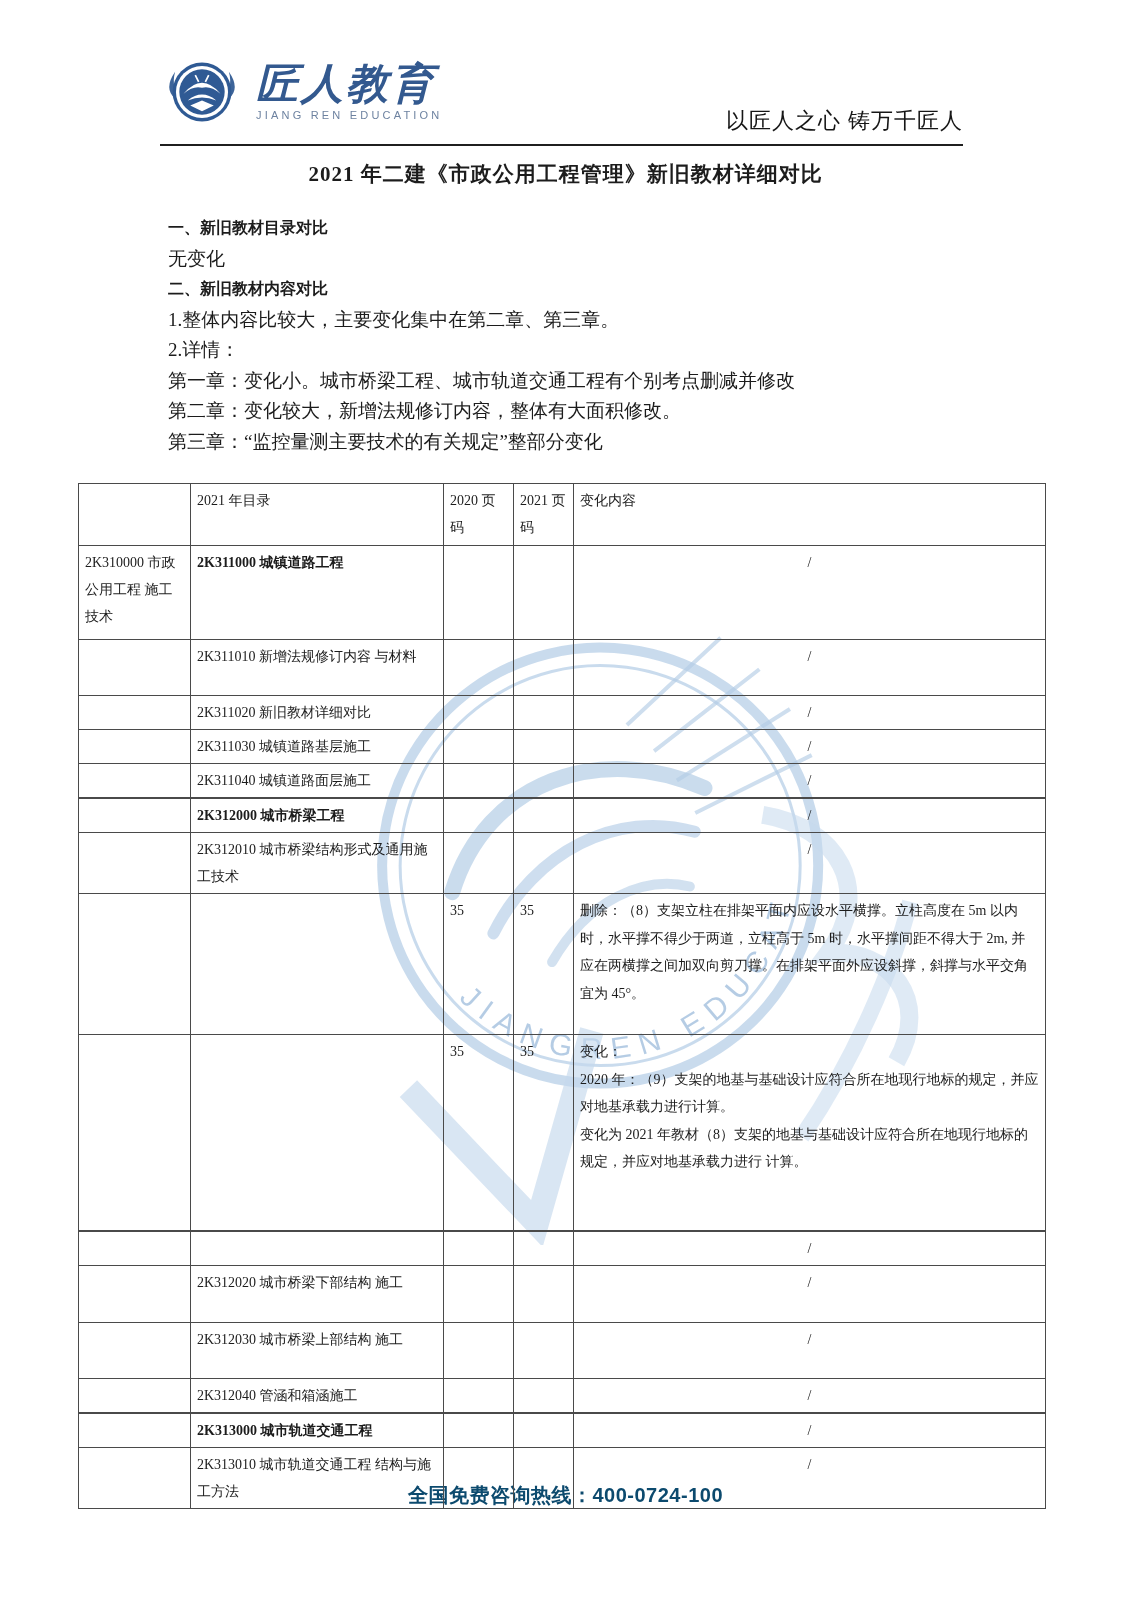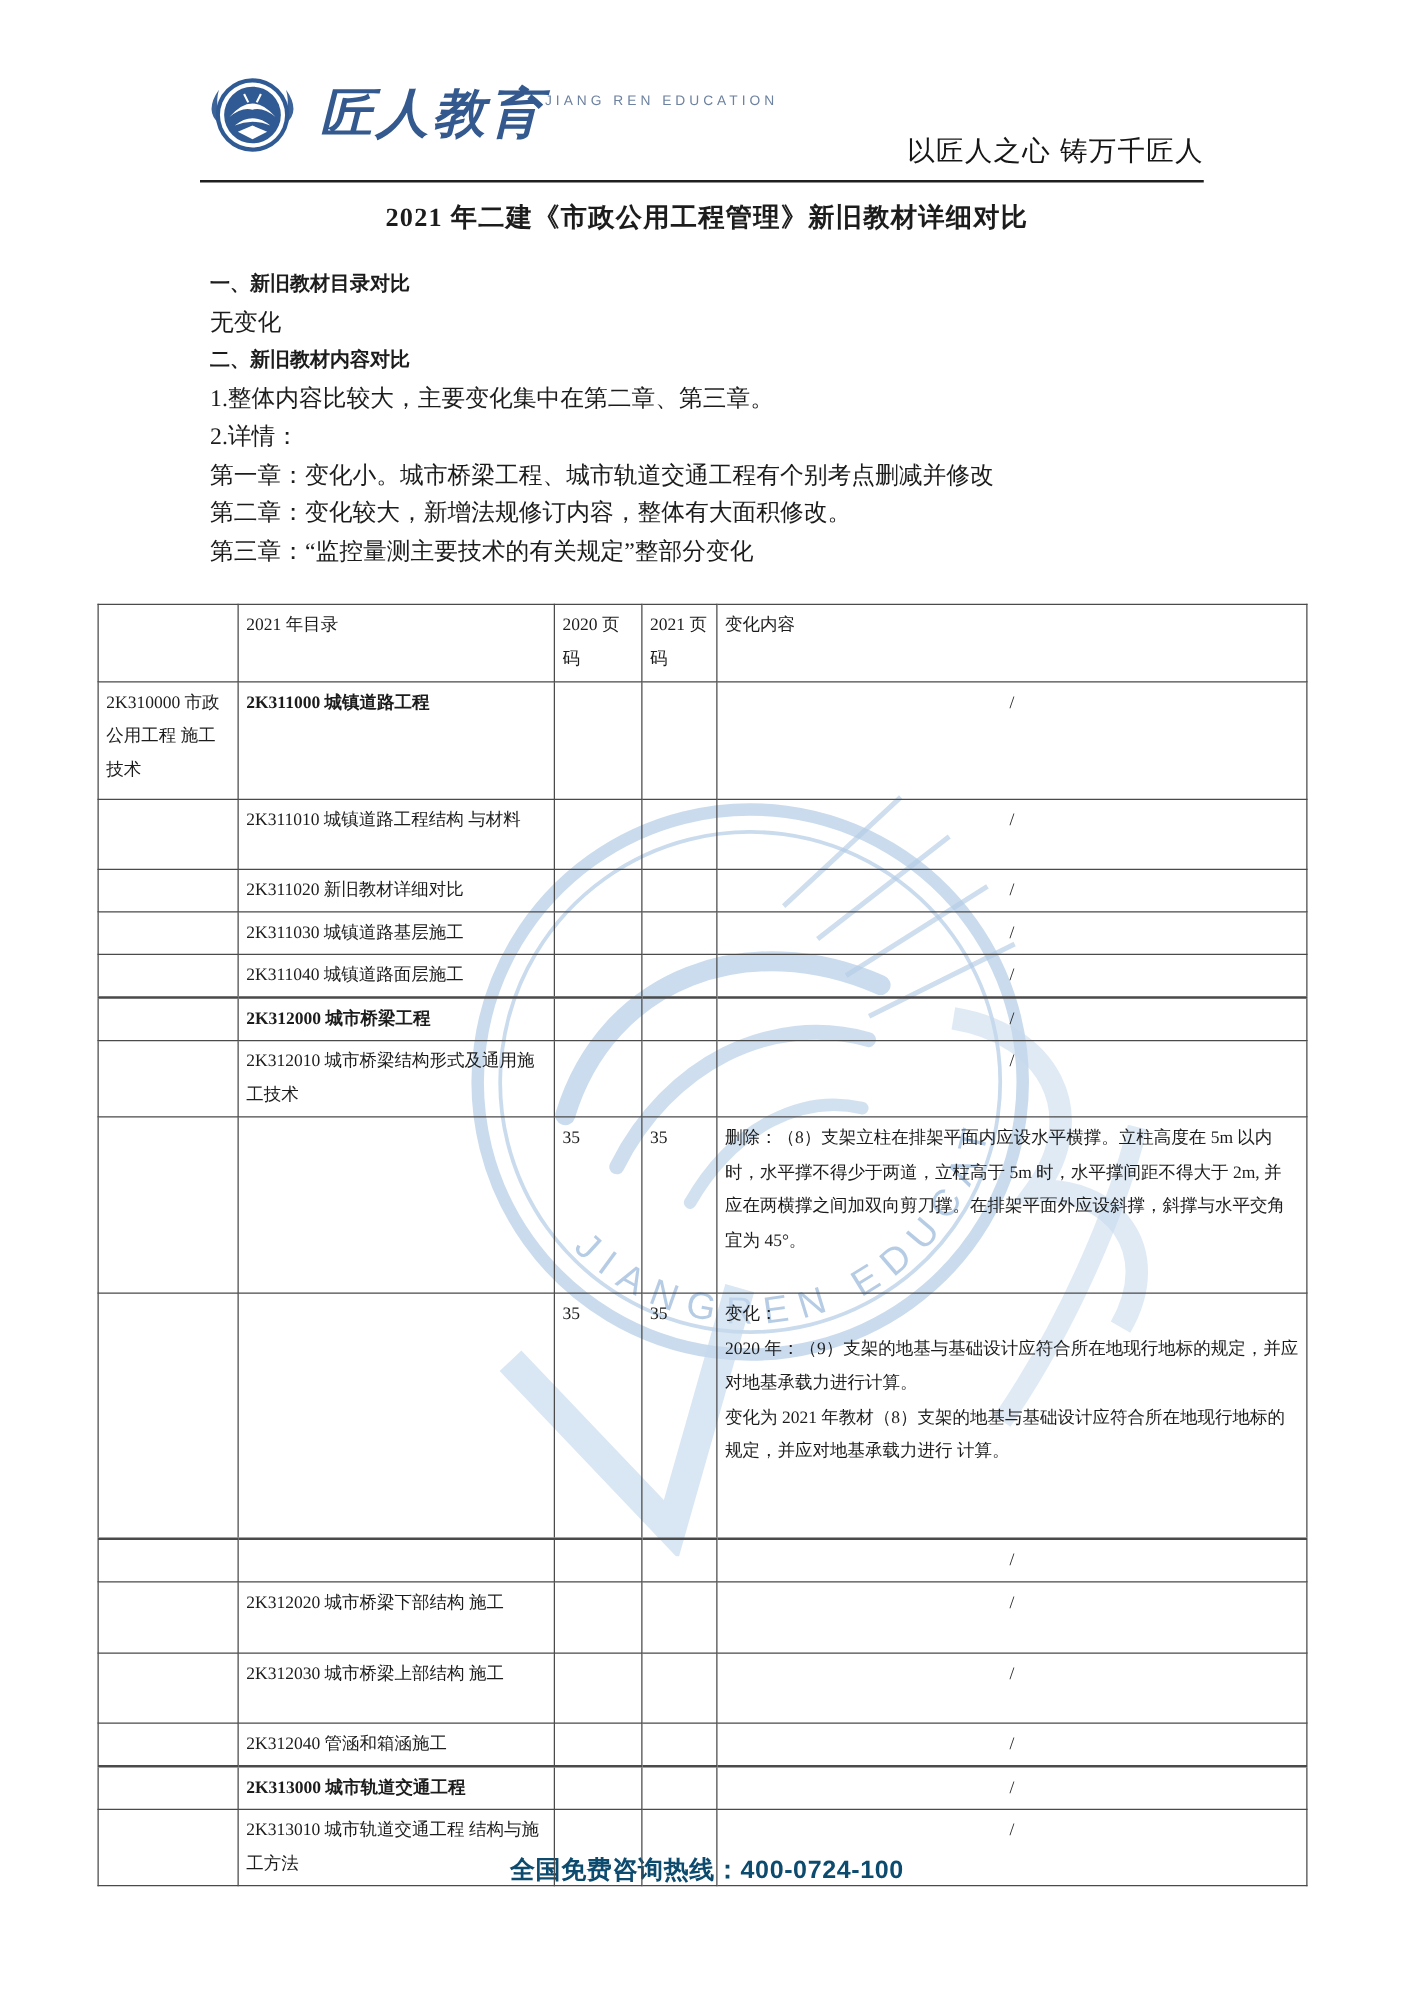--- a/index.html
+++ b/index.html
@@ -5,21 +5,21 @@
   html,body{margin:0;padding:0;background:#ffffff;}
   body{width:1131px;height:1600px;position:relative;overflow:hidden;
        font-family:"Liberation Serif","DejaVu Serif",serif;color:#1c1c1c;}
 
   
   .header{position:absolute;left:160px;top:50px;width:803px;height:94px;
           border-bottom:2px solid #1f1f1f;display:flex;
           justify-content:space-between;align-items:flex-start;}
   .logo-group{display:flex;align-items:center;gap:12px;}
   .emblem{width:84px;height:84px;flex:0 0 auto;}
-  .logo-text{display:flex;flex-direction:row;line-height:1;}
+  .logo-text{display:flex;flex-direction:column;line-height:1;}
   .logo-cn{font-size:42px;font-weight:bold;font-style:italic;color:#33598f;
            letter-spacing:3px;font-family:"Liberation Serif",serif;}
   .logo-en{font-size:11px;color:#6d82a0;letter-spacing:3.2px;margin-top:5px;
            font-family:"Liberation Sans","DejaVu Sans",sans-serif;}
   .tagline{align-self:flex-end;margin-bottom:8px;font-weight:normal;font-size:22px;
            letter-spacing:1px;color:#161616;
            font-family:"Liberation Sans","DejaVu Sans",sans-serif;}
 
   
   .doc-title{position:absolute;top:160px;left:0;width:100%;text-align:center;
@@ -127,21 +127,21 @@
   </tr>
   <tr style="height:94px">
     <td>2K310000 市政公用工程 施工技术</td>
     <td class="bold">2K311000 城镇道路工程</td>
     <td class="pg"></td>
     <td class="pg"></td>
     <td class="slash">/</td>
   </tr>
   <tr style="height:56px">
     <td></td>
-    <td>2K311010 城镇道路工程结构 与材料</td>
+    <td>2K311010 新增法规修订内容 与材料</td>
     <td class="pg"></td>
     <td class="pg"></td>
     <td class="slash">/</td>
   </tr>
   <tr style="height:30px">
     <td></td>
     <td>2K311020 新旧教材详细对比</td>
     <td class="pg"></td>
     <td class="pg"></td>
     <td class="slash">/</td>

